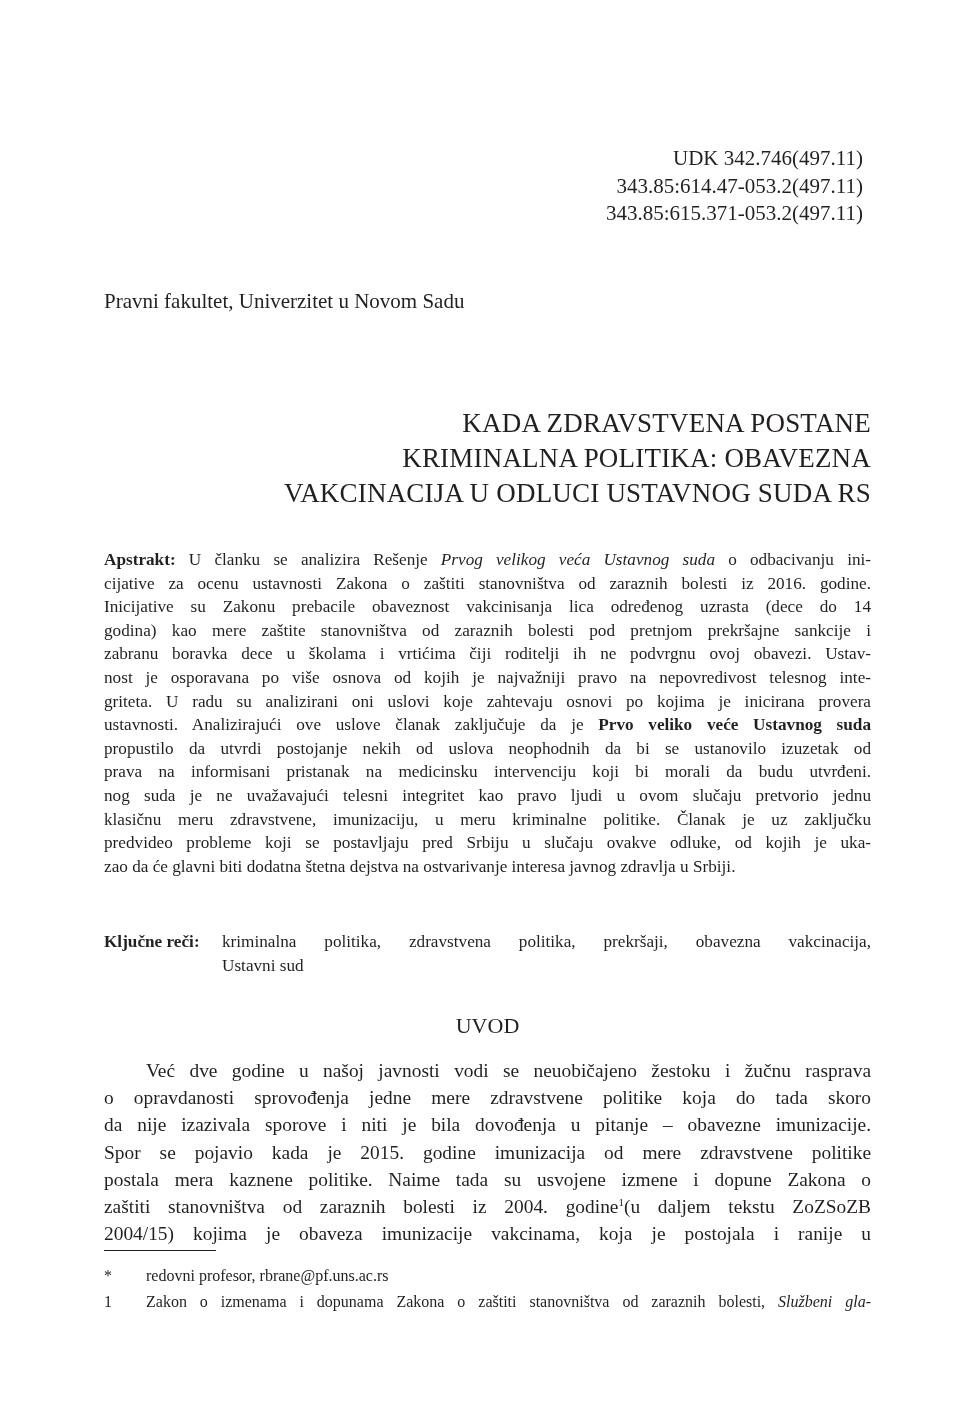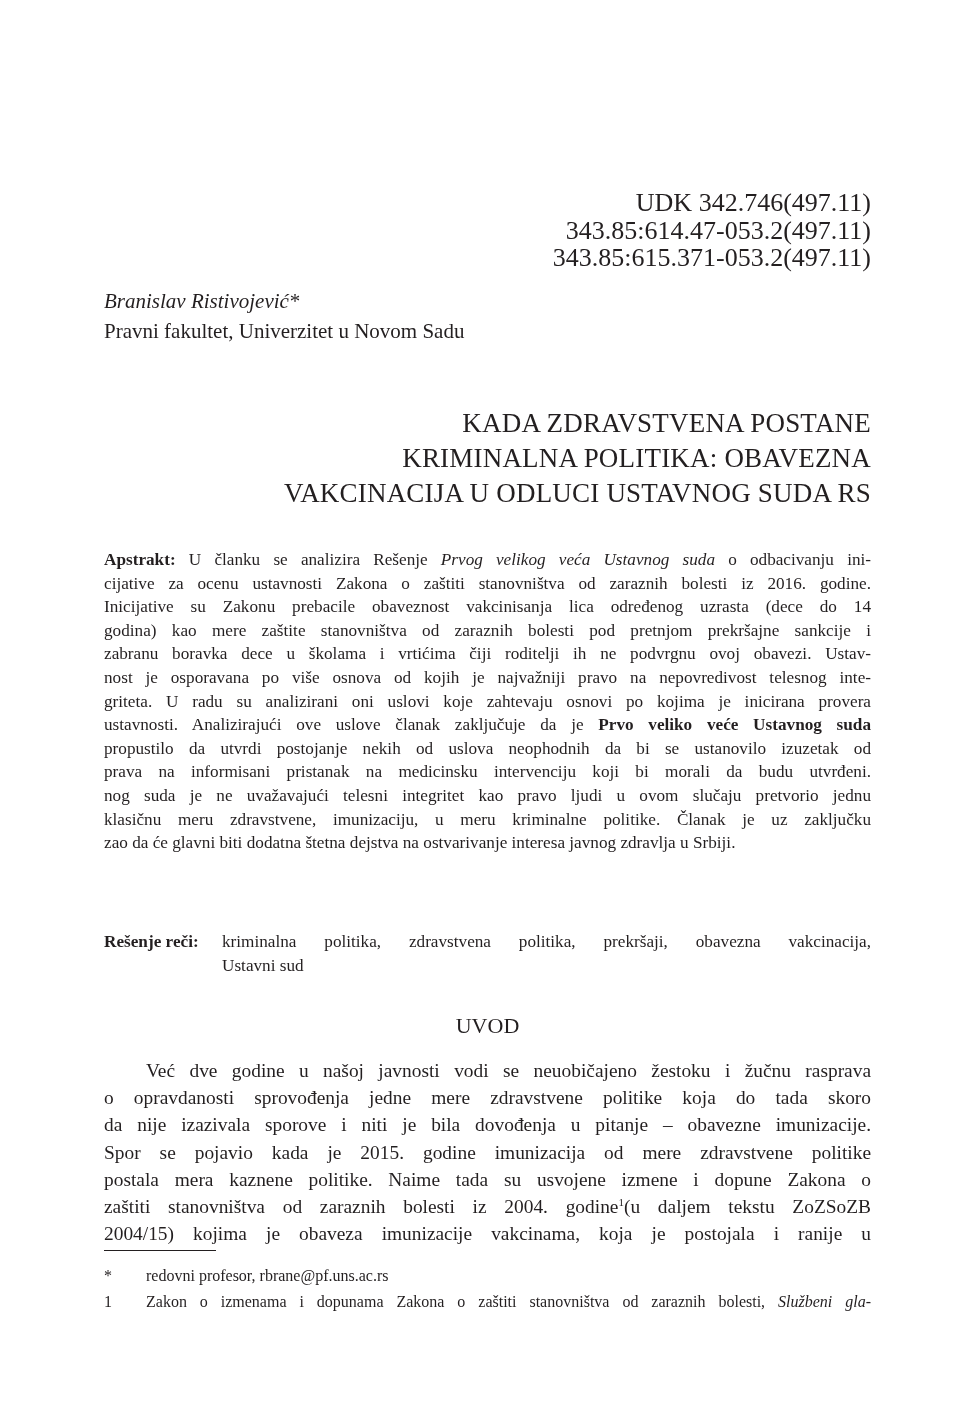--- a/index.html
+++ b/index.html
@@ -1,22 +1,22 @@
 <!DOCTYPE html>
 <html><head>
 <meta charset="utf-8">
 <style>
   html, body { margin: 0; padding: 0; background: #ffffff; }
   body {
     width: 975px; height: 1418px; position: relative; overflow: hidden;
     font-family: "Liberation Serif", "DejaVu Serif", serif; color: #231f20;
   }
   .udk {
-    position: absolute; right: 104px; top: 145px;
-    text-align: right; font-size: 26px; line-height: 27.5px; margin-top: 44px;
+    position: absolute; right: 112px; top: 145px;
+    text-align: right; font-size: 21px; line-height: 27.5px;
   }
   .udk div { white-space: nowrap; }
   .author { position: absolute; left: 104px; top: 286px; font-size: 21px; line-height: 30px; }
   .author .name { font-style: italic; }
   .title {
     position: absolute; left: 104px; right: 104px; top: 406px;
     text-align: center; font-size: 27px; line-height: 35px; letter-spacing: 0.2px;
   }
   .title div { white-space: nowrap; text-align: right; }
   .abstract { position: absolute; left: 104px; width: 767px; top: 548px; font-size: 17.2px; line-height: 23.6px; }
@@ -41,21 +41,20 @@
 </head>
 <body>
 
 <div class="udk">
   <div>UDK 342.746(497.11)</div>
   <div>343.85:614.47-053.2(497.11)</div>
   <div>343.85:615.371-053.2(497.11)</div>
 </div>
 
 <div class="author">
-  <div class="name">Branislav Ristivojević*</div>
   <div>Pravni fakultet, Univerzitet u Novom Sadu</div>
 </div>
 
 <div class="title">
   <div>KADA ZDRAVSTVENA POSTANE</div>
   <div>KRIMINALNA POLITIKA: OBAVEZNA</div>
   <div>VAKCINACIJA U ODLUCI USTAVNOG SUDA RS</div>
 </div>
 
 <div class="abstract">
@@ -64,25 +63,26 @@
   <div class="jline">Inicijative su Zakonu prebacile obaveznost vakcinisanja lica određenog uzrasta (dece do 14</div>
   <div class="jline">godina) kao mere zaštite stanovništva od zaraznih bolesti pod pretnjom prekršajne sankcije i</div>
   <div class="jline">zabranu boravka dece u školama i vrtićima čiji roditelji ih ne podvrgnu ovoj obavezi. Ustav-</div>
   <div class="jline">nost je osporavana po više osnova od kojih je najvažniji pravo na nepovredivost telesnog inte-</div>
   <div class="jline">griteta. U radu su analizirani oni uslovi koje zahtevaju osnovi po kojima je inicirana provera</div>
   <div class="jline"><span>ustavnosti. Analizirajući ove uslove članak zaključuje da je </span><span class="bold">Prvo veliko veće Ustavnog suda</span></div>
   <div class="jline">propustilo da utvrdi postojanje nekih od uslova neophodnih da bi se ustanovilo izuzetak od</div>
   <div class="jline">prava na informisani pristanak na medicinsku intervenciju koji bi morali da budu utvrđeni.</div>
   <div class="jline">nog suda je ne uvažavajući telesni integritet kao pravo ljudi u ovom slučaju pretvorio jednu</div>
   <div class="jline">klasičnu meru zdravstvene, imunizaciju, u meru kriminalne politike. Članak je uz zaključku</div>
+  <div class="jline">predvideo probleme koji se postavljaju pred Srbiju u slučaju ovakve odluke, od kojih je uka-</div>
   <div class="jline last">zao da će glavni biti dodatna štetna dejstva na ostvarivanje interesa javnog zdravlja u Srbiji.</div>
 </div>
 
 <div class="keywords">
-  <span class="kw-label">Rešenje reči:</span>
+  <span class="kw-label">Ključne reči:</span>
   <div class="kw-body">
     <div class="jline">kriminalna politika, zdravstvena politika, prekršaji, obavezna vakcinacija,</div>
     <div class="jline last">Ustavni sud</div>
   </div>
 </div>
 
 <div class="heading">UVOD</div>
 
 <div class="body-text">
   <div class="jline indent">Već dve godine u našoj javnosti vodi se neuobičajeno žestoku i žučnu rasprava</div>

